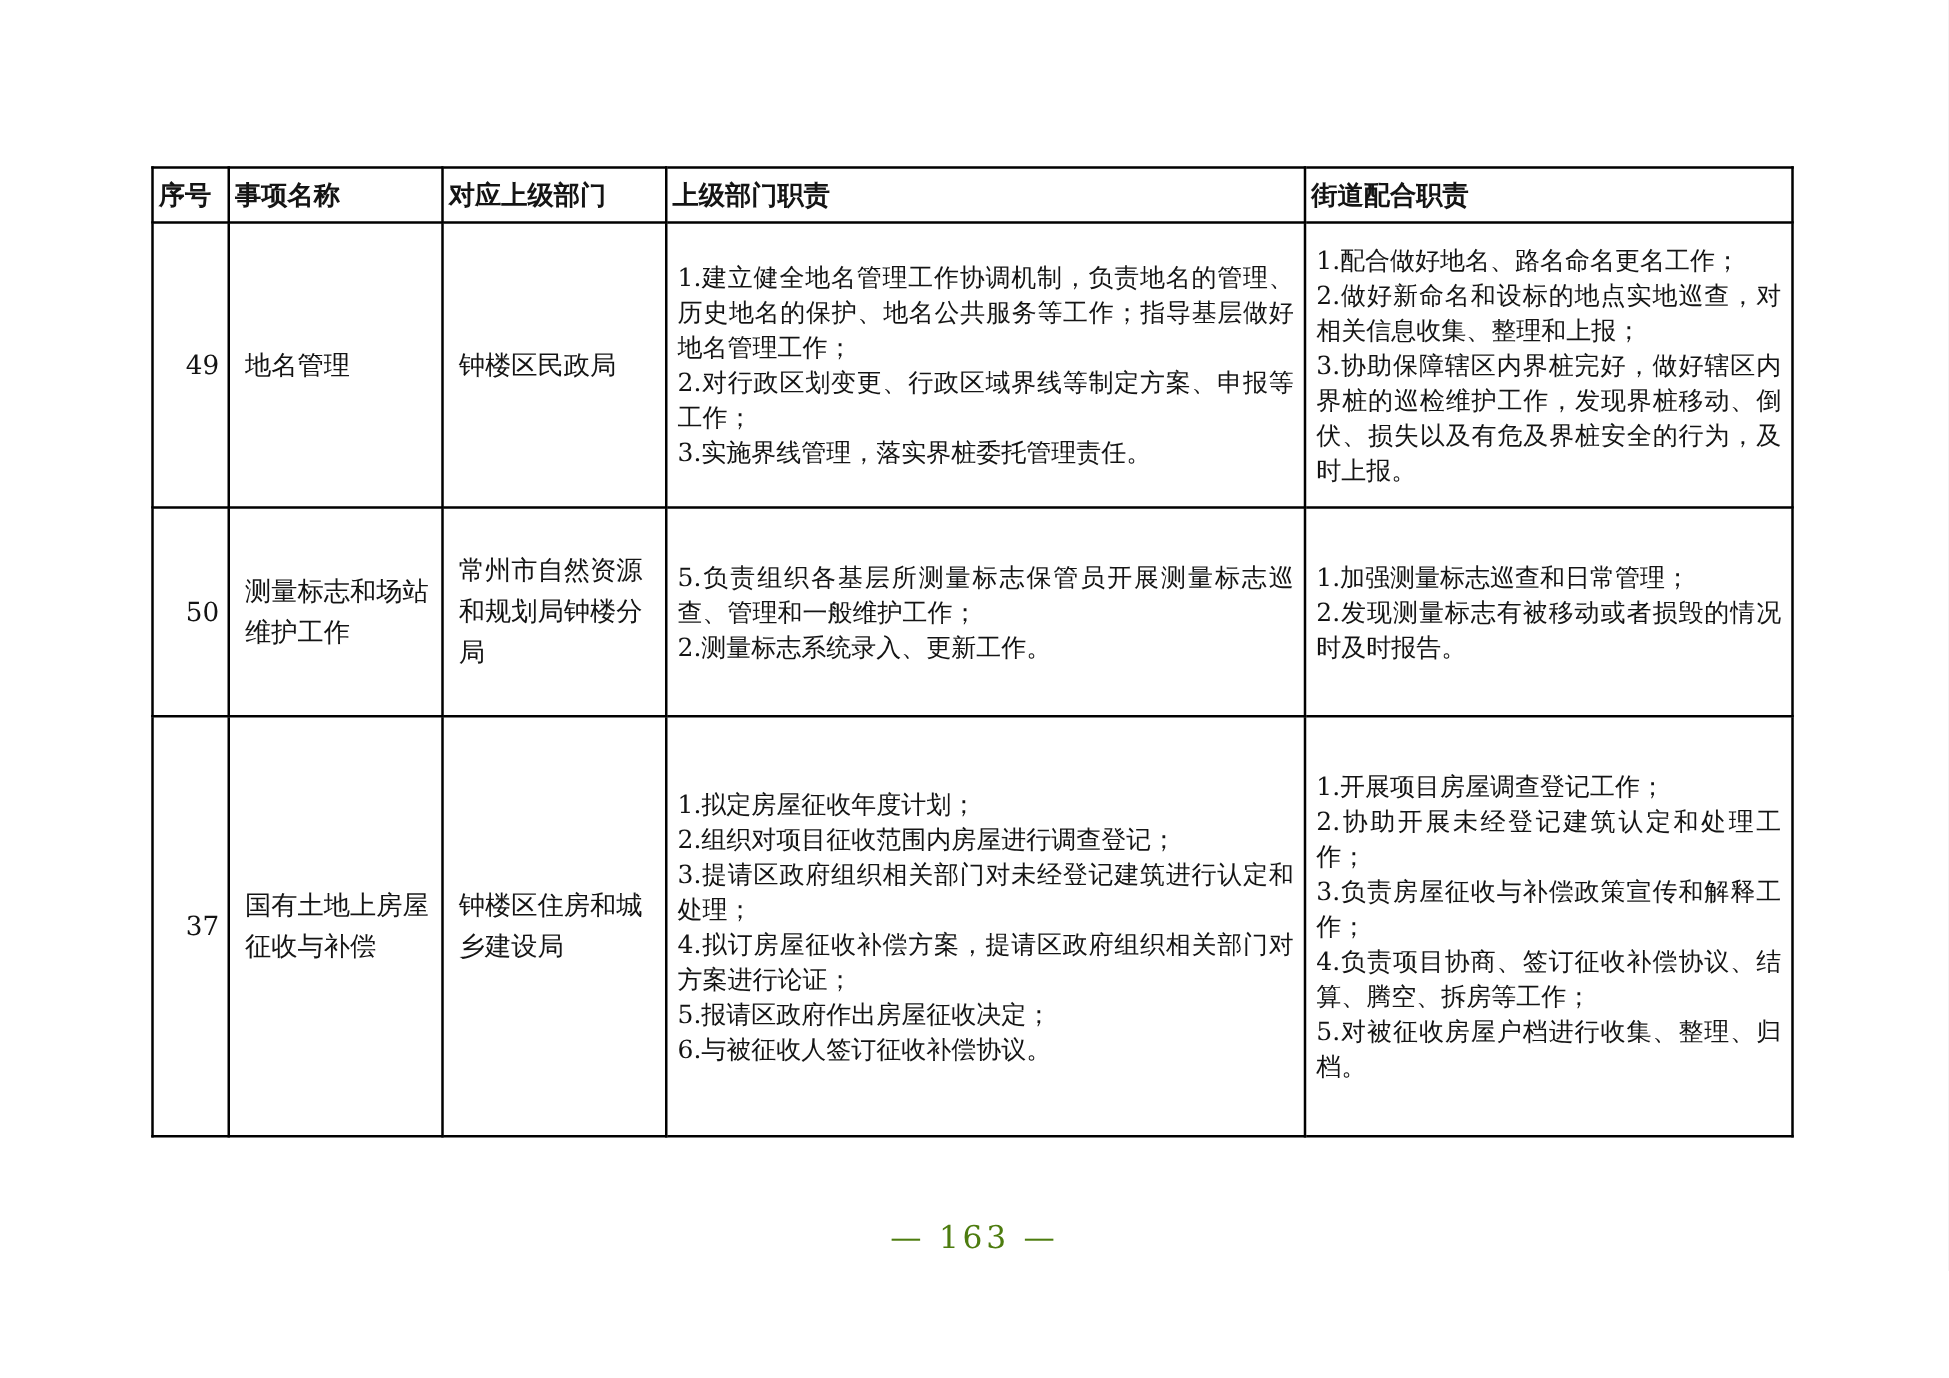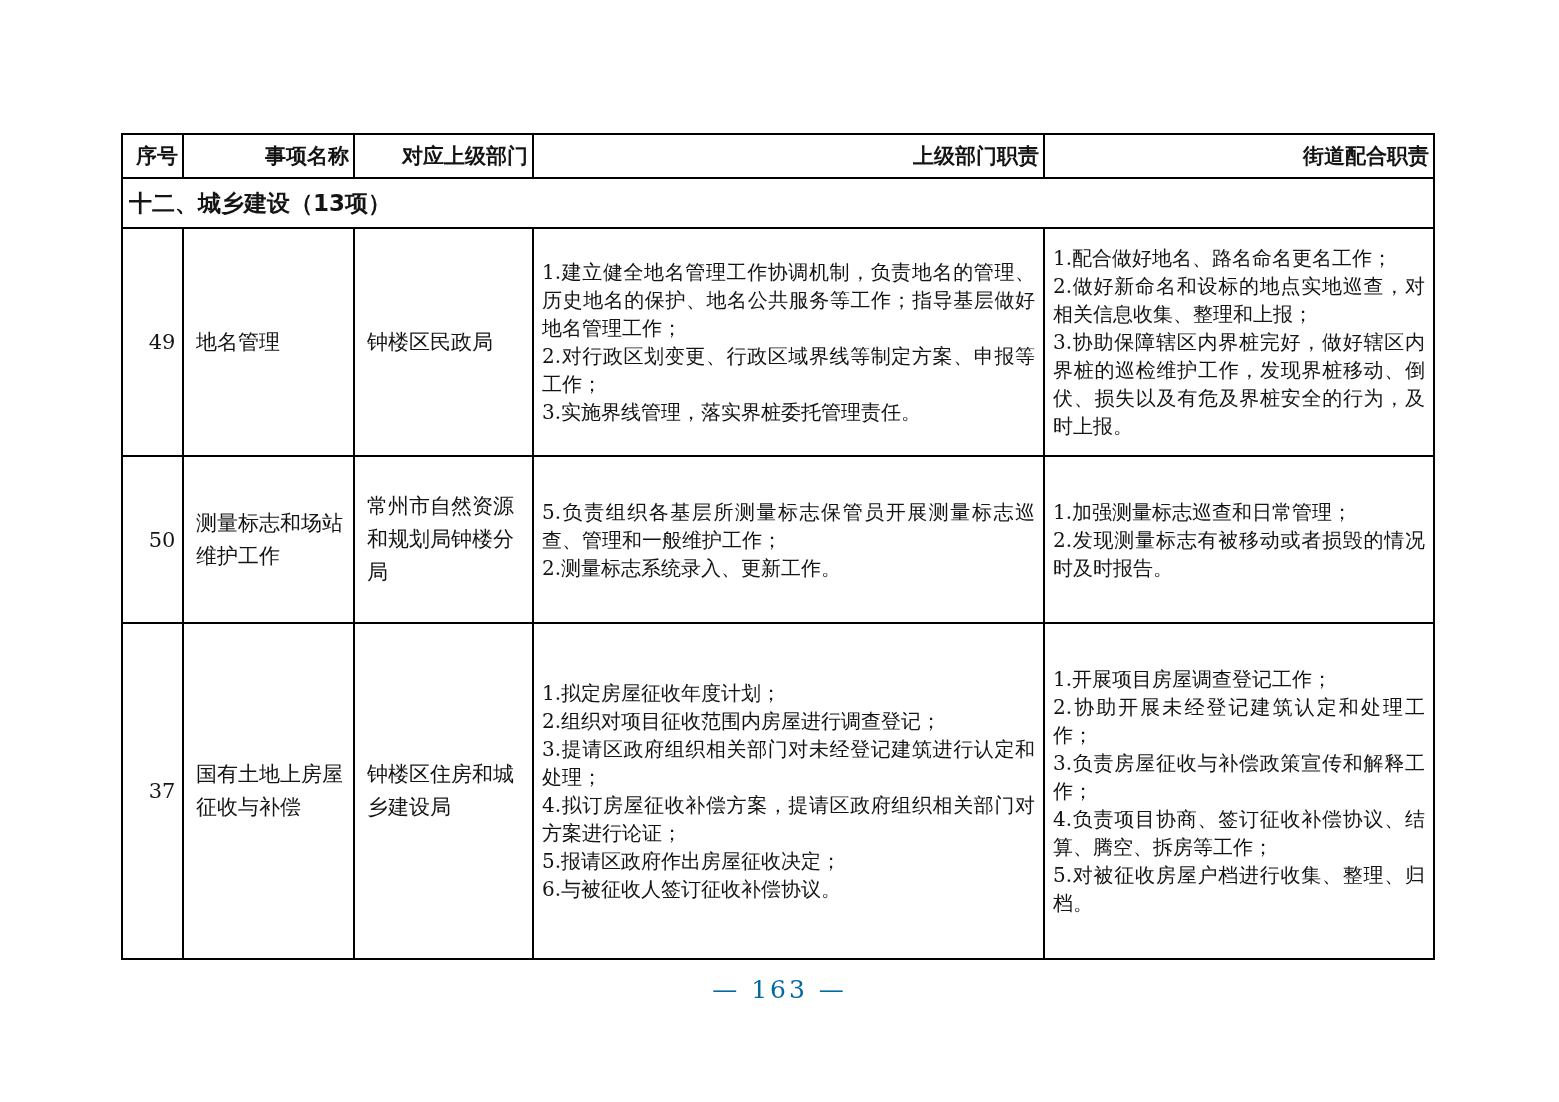--- a/index.html
+++ b/index.html
@@ -22,21 +22,21 @@
   }
   table.doc, table.doc td, table.doc th {
     border: 2px solid #000;
   }
   td, th { vertical-align: middle; overflow: hidden; }
   thead tr { height: 44px; }
   th {
     font-family: "DejaVu Sans", sans-serif;
     font-weight: bold;
     font-size: 21px;
-    text-align: right;
+    text-align: left;
     padding: 2px 4px;
     border-radius: 14px;
   }
   tr.section-row { height: 50px; }
   tr.section-row td {
     font-family: "DejaVu Sans", sans-serif;
     font-weight: bold;
     font-size: 23px;
     text-align: left;
     padding: 2px 6px;
@@ -64,21 +64,21 @@
     text-align: justify;
   }
   .footer {
     position: absolute;
     left: 0;
     top: 975px;
     width: 100%;
     text-align: center;
     font-size: 25px;
     letter-spacing: 3px;
-    color: #0369a1;
+    color: #4d7c0f;
   }
 </style>
 </head>
 <body>
 
 <div class="page">
 
   <table class="doc">
     <colgroup>
       <col style="width:61px">
@@ -90,23 +90,20 @@
     <thead>
       <tr>
         <th>序号</th>
         <th>事项名称</th>
         <th>对应上级部门</th>
         <th>上级部门职责</th>
         <th>街道配合职责</th>
       </tr>
     </thead>
     <tbody>
-      <tr class="section-row">
-        <td colspan="5">十二、城乡建设（13项）</td>
-      </tr>
 
       <tr class="row-49">
         <td class="c-no">49</td>
         <td class="c-name">地名管理</td>
         <td class="c-dept">钟楼区民政局</td>
         <td class="c-duty">1.建立健全地名管理工作协调机制，负责地名的管理、历史地名的保护、地名公共服务等工作；指导基层做好地名管理工作；
 2.对行政区划变更、行政区域界线等制定方案、申报等工作；
 3.实施界线管理，落实界桩委托管理责任。</td>
         <td class="c-duty">1.配合做好地名、路名命名更名工作；
 2.做好新命名和设标的地点实地巡查，对相关信息收集、整理和上报；

